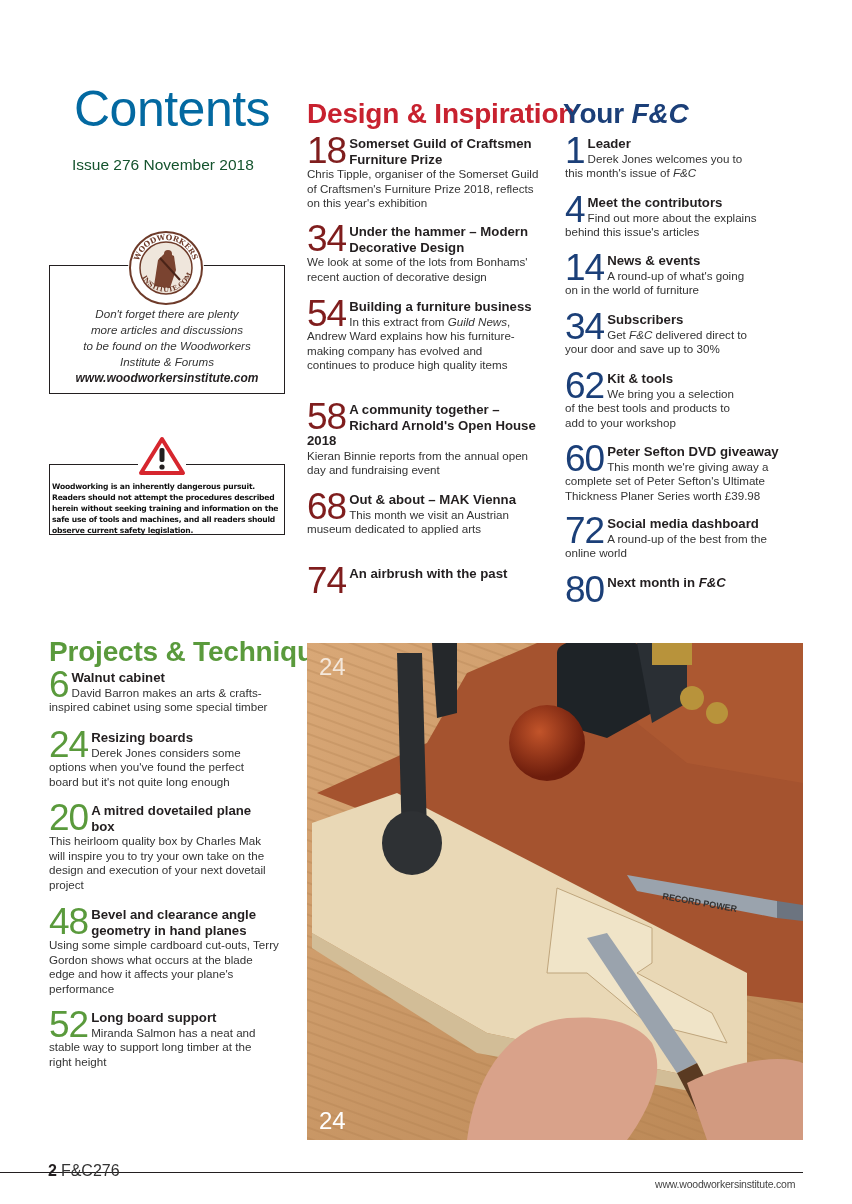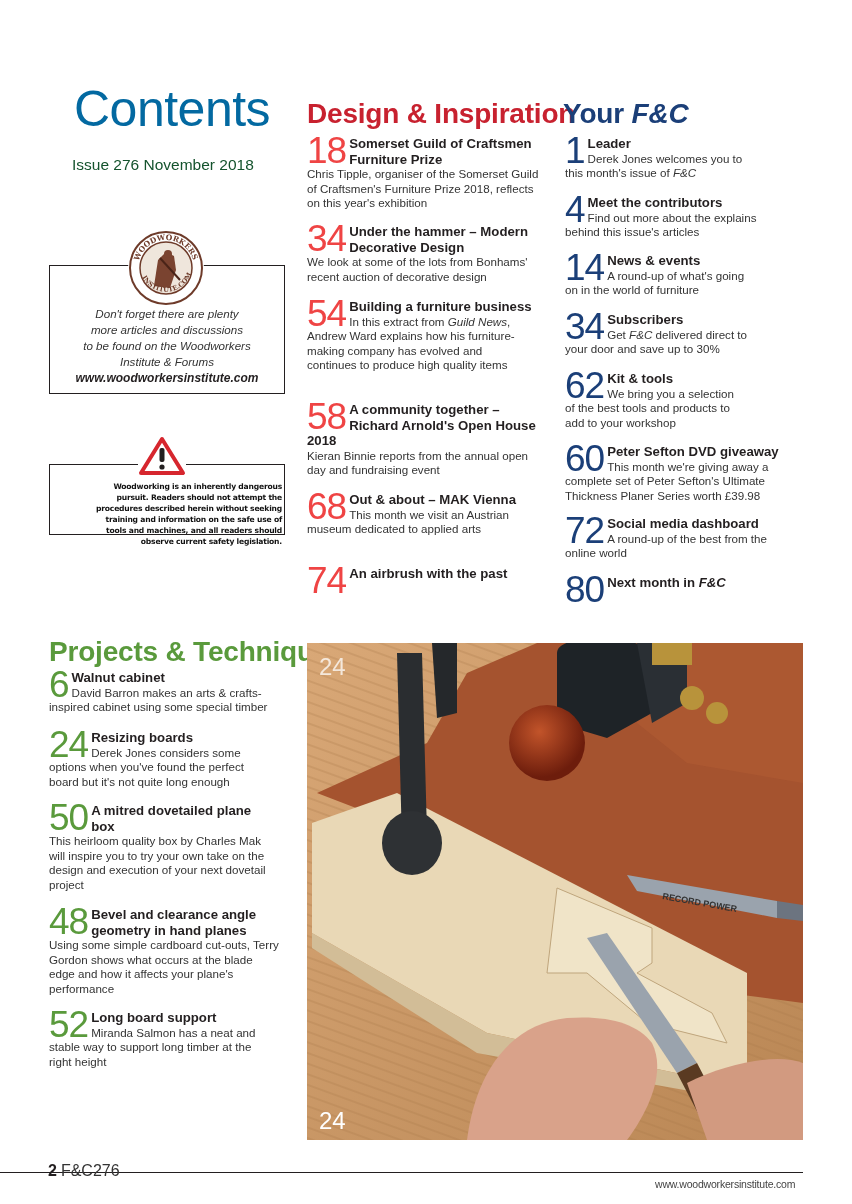--- a/index.html
+++ b/index.html
@@ -11,36 +11,36 @@
   .issue-line { left:72px; top:156px; font-size:15.5px; color:#14532d; }
 
   
   .info-box { left:49px; top:265px; width:236px; height:129px; border:1.3px solid #231f20; box-sizing:border-box; }
   .info-text { position:absolute; left:0; right:0; top:40px; text-align:center; font-style:italic; font-size:11.6px; line-height:16px; color:#333; }
   .info-url { font-weight:700; font-style:italic; color:#231f20; font-size:12px; }
   .logo { left:128px; top:230px; width:76px; height:76px; border-radius:50%; background:#fff; }
 
   
   .warn-box { left:49px; top:464px; width:236px; height:71px; border:1.3px solid #231f20; box-sizing:border-box; }
-  .warn-text { position:absolute; left:2px; right:2px; top:16px; text-align:right; font-weight:700; font-size:7.6px; line-height:11px; color:#111; font-family:"DejaVu Sans", sans-serif; letter-spacing:-0.2px;margin-left:40px; }
+  .warn-text { position:absolute; left:2px; right:2px; top:16px; text-align:left; font-weight:700; font-size:7.6px; line-height:11px; color:#111; font-family:"DejaVu Sans", sans-serif; letter-spacing:-0.2px; }
   .warn-icon { left:138px; top:436px; width:48px; height:40px; background:#fff; }
 
   
   .sec-head { font-size:28px; font-weight:700; line-height:1; letter-spacing:-0.2px; }
   .red { color:#c8212f; }
   .blue { color:#1b3f78; }
   .green { color:#5a9a3c;margin-top:12px; }
 
   
   .entry { position:absolute; font-size:11.6px; line-height:14.5px; color:#333; }
   .entry .num { float:left; font-size:37px; line-height:30px; font-weight:300; margin-right:3px; margin-top:0px; letter-spacing:-1px; height:30px; }
   .entry .title { font-weight:700; font-size:13.2px; line-height:15.5px; color:#231f20; display:block; }
   .entry .desc { display:inline; }
   .entry .desc i { font-style:italic; }
-  .entry.red .num { color:#ef4444; }
+  .entry.red .num { color:#7f1d1d; }
   .entry.blue .num { color:#1b3f78; }
   .entry.green .num { color:#5a9a3c; }
 
   
   .photo { left:307px; top:643px; width:496px; height:497px; overflow:hidden; background:#c79b6d; }
   .photo-label { position:absolute; color:#fff; font-size:24px; font-weight:300; }
 
   
   .footer-rule { left:0; top:1172px; width:803px; height:1px; background:#231f20; }
   .footer-left { left:48px; top:1142px; font-size:16px; color:#333;margin-top:20px; }
@@ -167,21 +167,21 @@
   <span class="num">6</span>
   <span class="title">Walnut cabinet</span>
   <span class="desc">David Barron makes an arts &amp; crafts-inspired cabinet using some special timber</span>
 </div>
 <div class="entry green" style="left:49px;top:718px;width:210px;">
   <span class="num">24</span>
   <span class="title">Resizing boards</span>
   <span class="desc">Derek Jones considers some options when you've found the perfect board but it's not quite long enough</span>
 </div>
 <div class="entry green" style="left:49px;top:791px;width:218px;">
-  <span class="num">50</span>
+  <span class="num">20</span>
   <span class="title">A mitred dovetailed plane box</span>
   <span class="desc">This heirloom quality box by Charles Mak will inspire you to try your own take on the design and execution of your next dovetail project</span>
 </div>
 <div class="entry green" style="left:49px;top:895px;width:230px;">
   <span class="num">48</span>
   <span class="title">Bevel and clearance angle geometry in hand planes</span>
   <span class="desc">Using some simple cardboard cut-outs, Terry Gordon shows what occurs at the blade edge and how it affects your plane's performance</span>
 </div>
 <div class="entry green" style="left:49px;top:998px;width:215px;">
   <span class="num">52</span>

